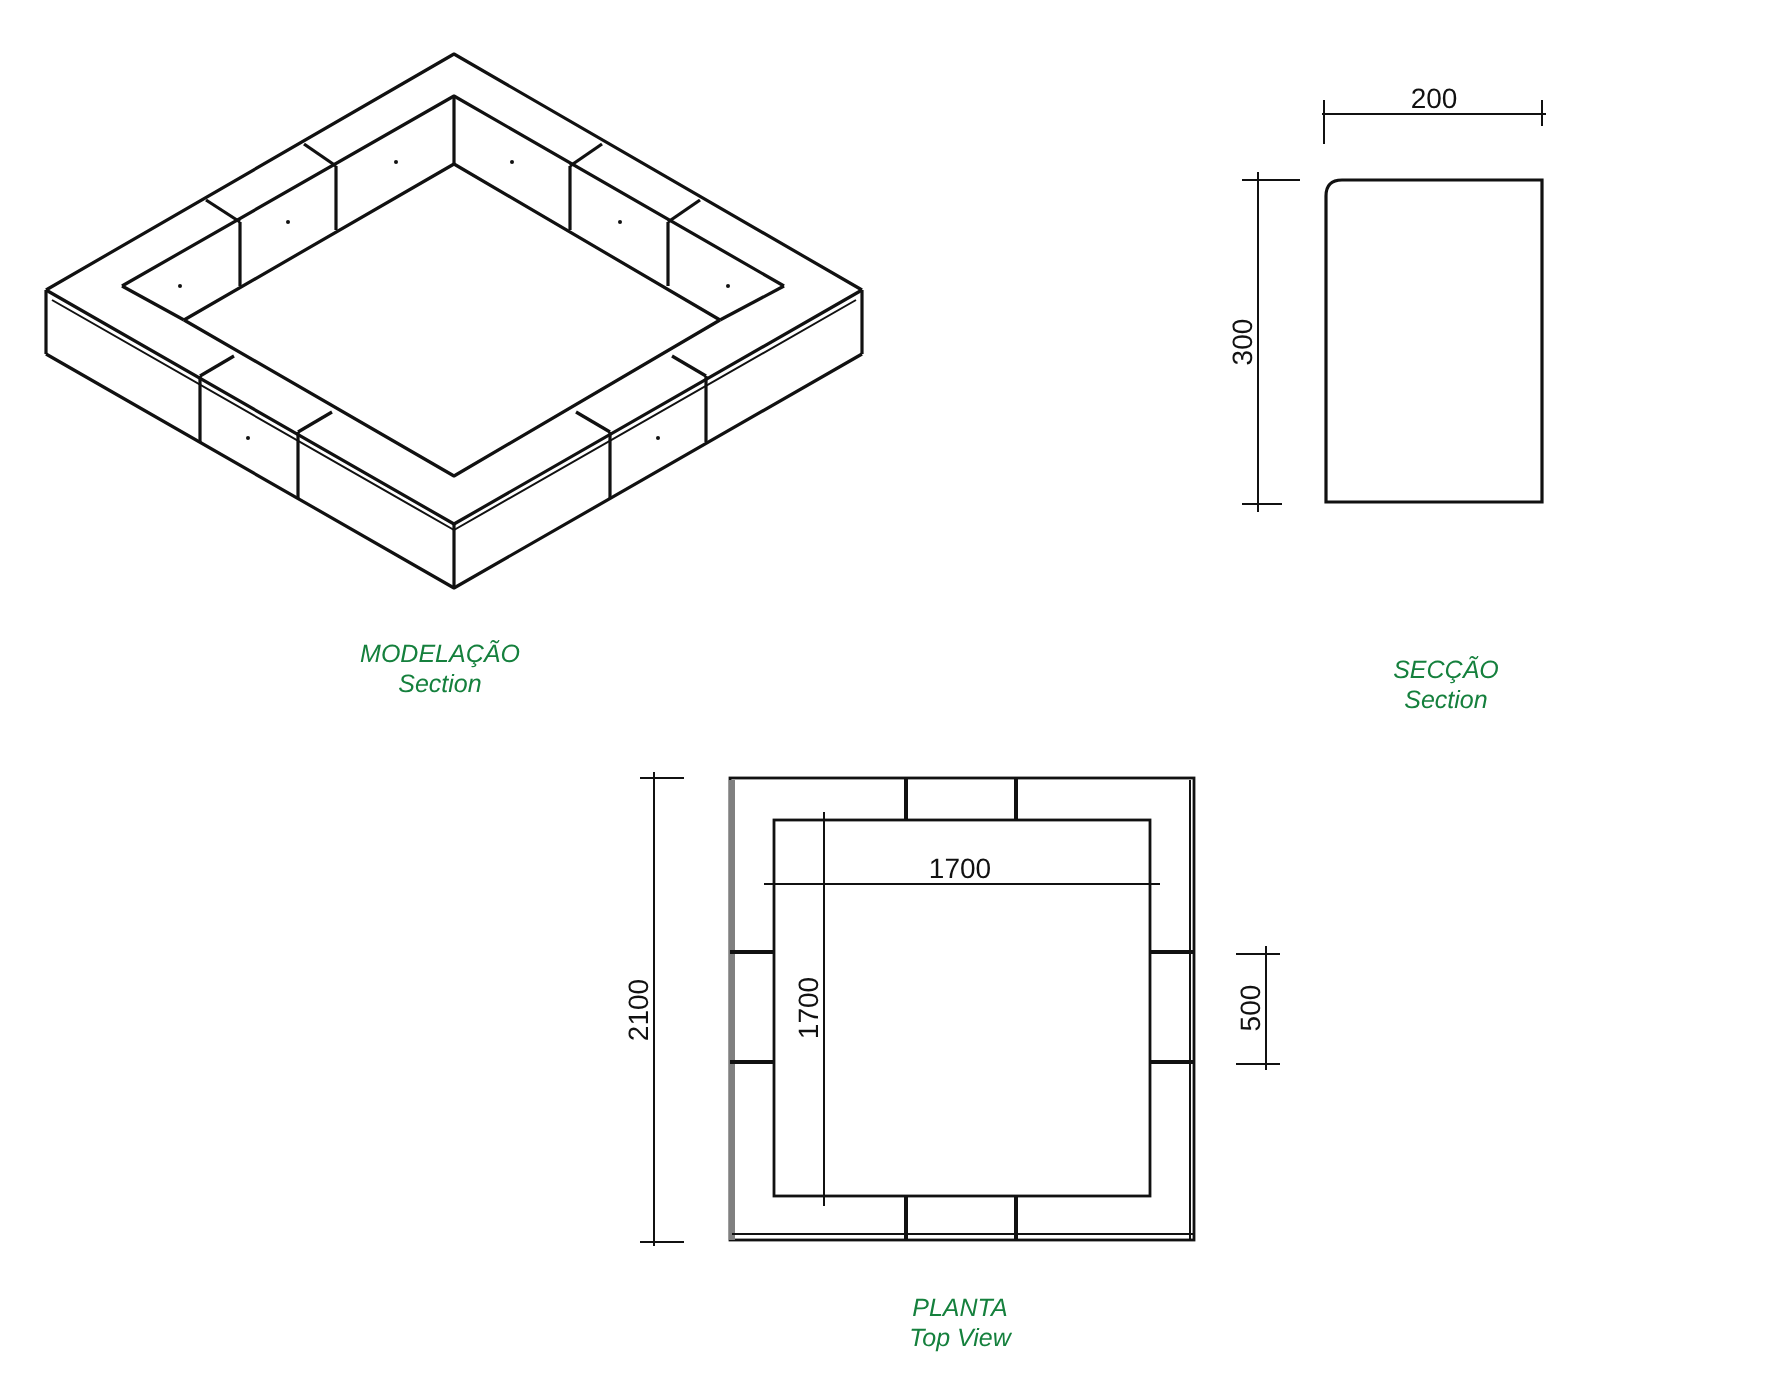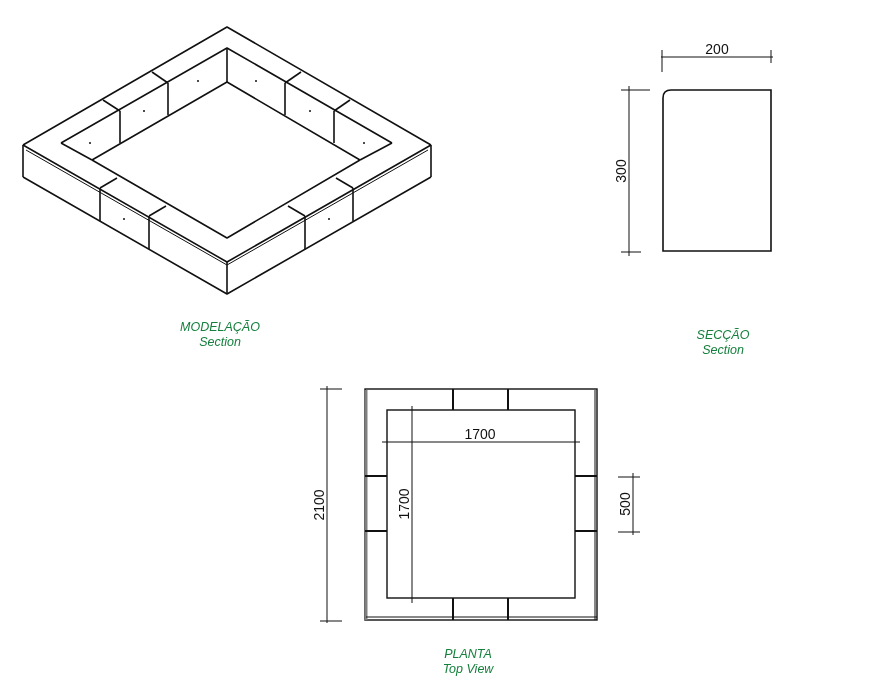--- a/index.html
+++ b/index.html
@@ -118,16 +118,16 @@
 <div class="caption" style="left:150px; top:320px; width:140px;">
   <span>MODELAÇÃO</span>
   <span>Section</span>
 </div>
 
 <div class="caption" style="left:673px; top:328px; width:100px;">
   <span>SECÇÃO</span>
   <span>Section</span>
 </div>
 
-<div class="caption" style="left:418px; top:647px; width:100px;">
+<div class="caption" style="left:430px; top:647px; width:100px;">
   <span>PLANTA</span>
   <span>Top View</span>
 </div>
 
 </body></html>

